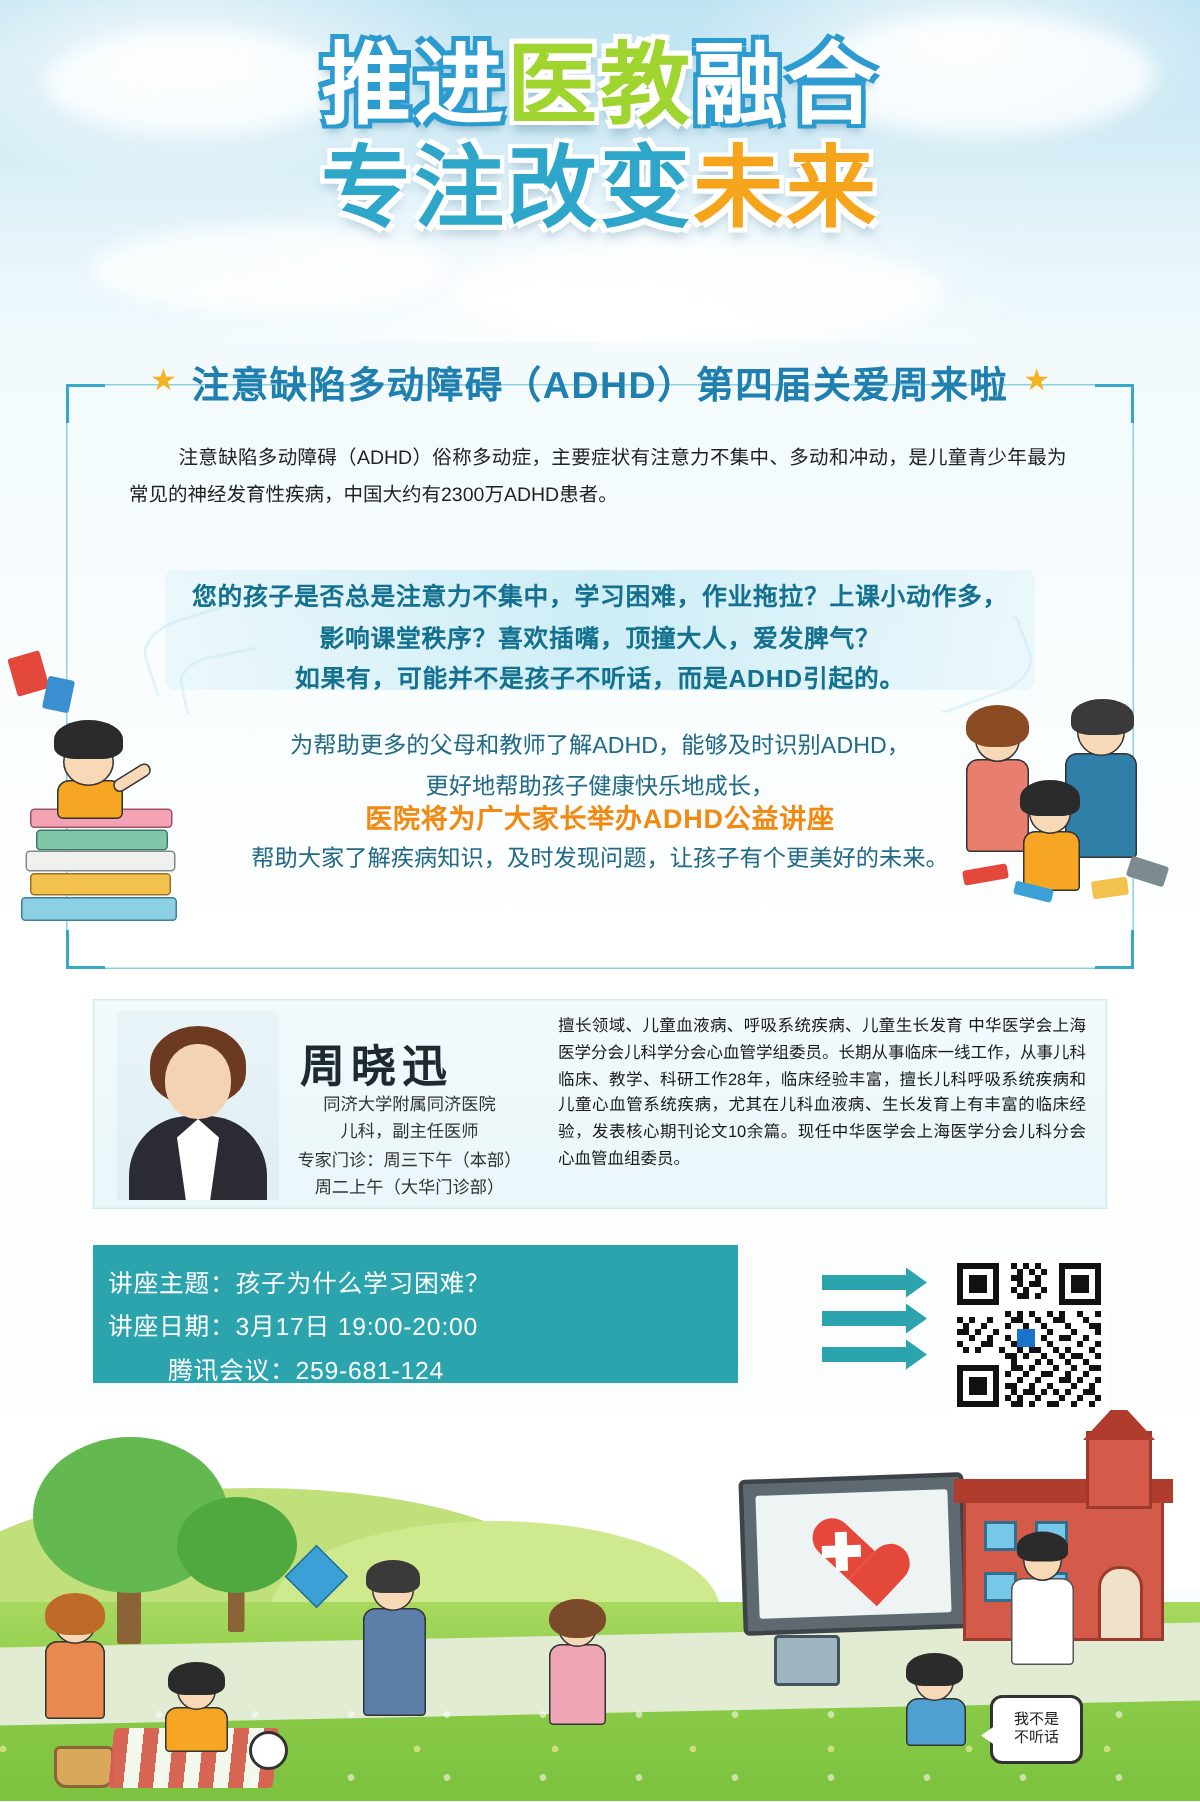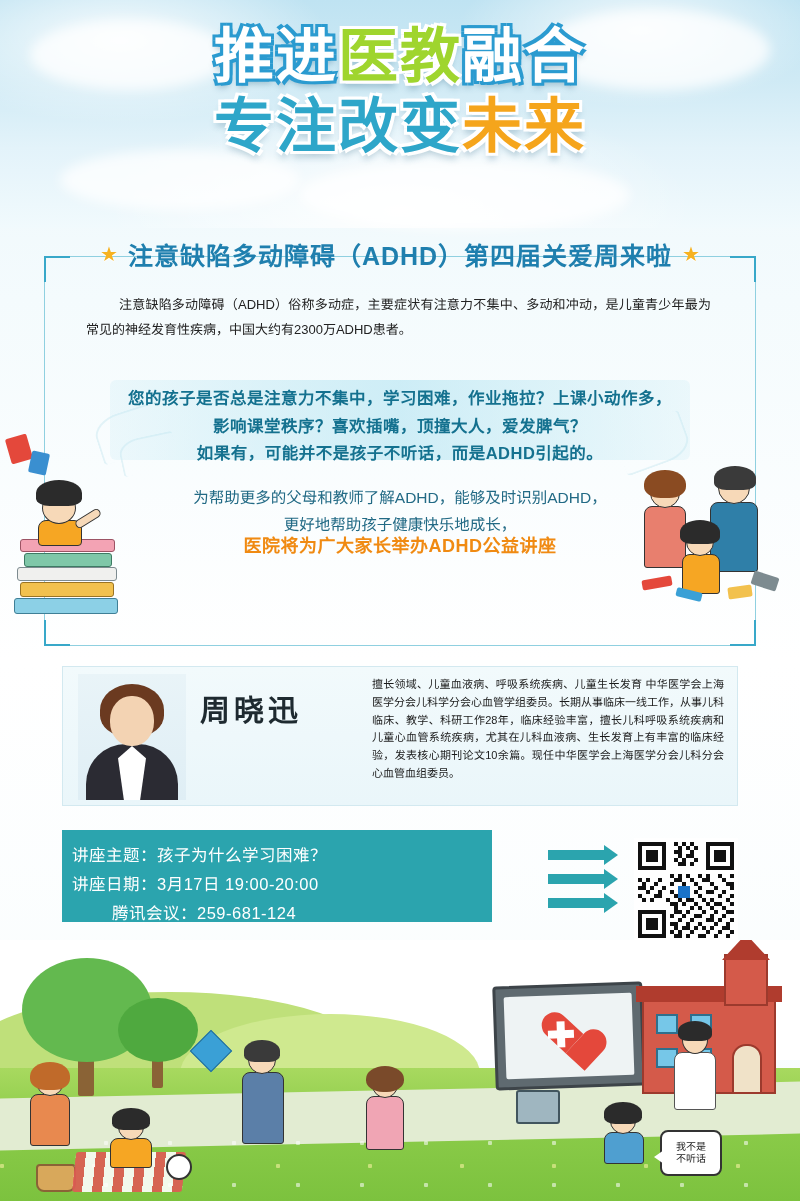--- a/index.html
+++ b/index.html
@@ -430,20 +430,21 @@
     <div>您的孩子是否总是注意力不集中，学习困难，作业拖拉？上课小动作多，</div>
     <div>影响课堂秩序？喜欢插嘴，顶撞大人，爱发脾气？</div>
     <div>如果有，可能并不是孩子不听话，而是ADHD引起的。</div>
   </div>
 
   <div class="para2">
     <div>为帮助更多的父母和教师了解ADHD，能够及时识别ADHD，</div>
     <div>更好地帮助孩子健康快乐地成长，</div>
   </div>
   <div class="callout">医院将为广大家长举办ADHD公益讲座</div>
+  <div class="para3">帮助大家了解疾病知识，及时发现问题，让孩子有个更美好的未来。</div>
 
   <div class="red-card"></div>
   <div class="blue-card"></div>
   <div class="books">
     <div class="book bk5"></div>
     <div class="book bk4"></div>
     <div class="book bk3"></div>
     <div class="book bk2"></div>
     <div class="book bk1"></div>
     <div class="boy-body"></div>
@@ -469,20 +470,26 @@
   </div>
 
   <div class="expert"></div>
   <div class="portrait">
     <span class="p-body"></span>
     <span class="p-shirt"></span>
     <span class="p-hair"></span>
     <span class="p-face"></span>
   </div>
   <div class="ename">周晓迅</div>
+  <div class="emeta">
+    <div>同济大学附属同济医院</div>
+    <div>儿科，副主任医师</div>
+    <div>专家门诊：周三下午（本部）</div>
+    <div>周二上午（大华门诊部）</div>
+  </div>
   <div class="ebio">擅长领域、儿童血液病、呼吸系统疾病、儿童生长发育 中华医学会上海医学分会儿科学分会心血管学组委员。长期从事临床一线工作，从事儿科临床、教学、科研工作28年，临床经验丰富，擅长儿科呼吸系统疾病和儿童心血管系统疾病，尤其在儿科血液病、生长发育上有丰富的临床经验，发表核心期刊论文10余篇。现任中华医学会上海医学分会儿科分会心血管血组委员。</div>
 
   <div class="lecture"></div>
   <div class="lec-row lr1">
     <span>讲座主题：</span><span>孩子为什么学习困难？</span>
   </div>
   <div class="lec-row lr2">
     <span>讲座日期：</span><span>3月17日  19:00-20:00</span>
   </div>
   <div class="lec-row lr3">

